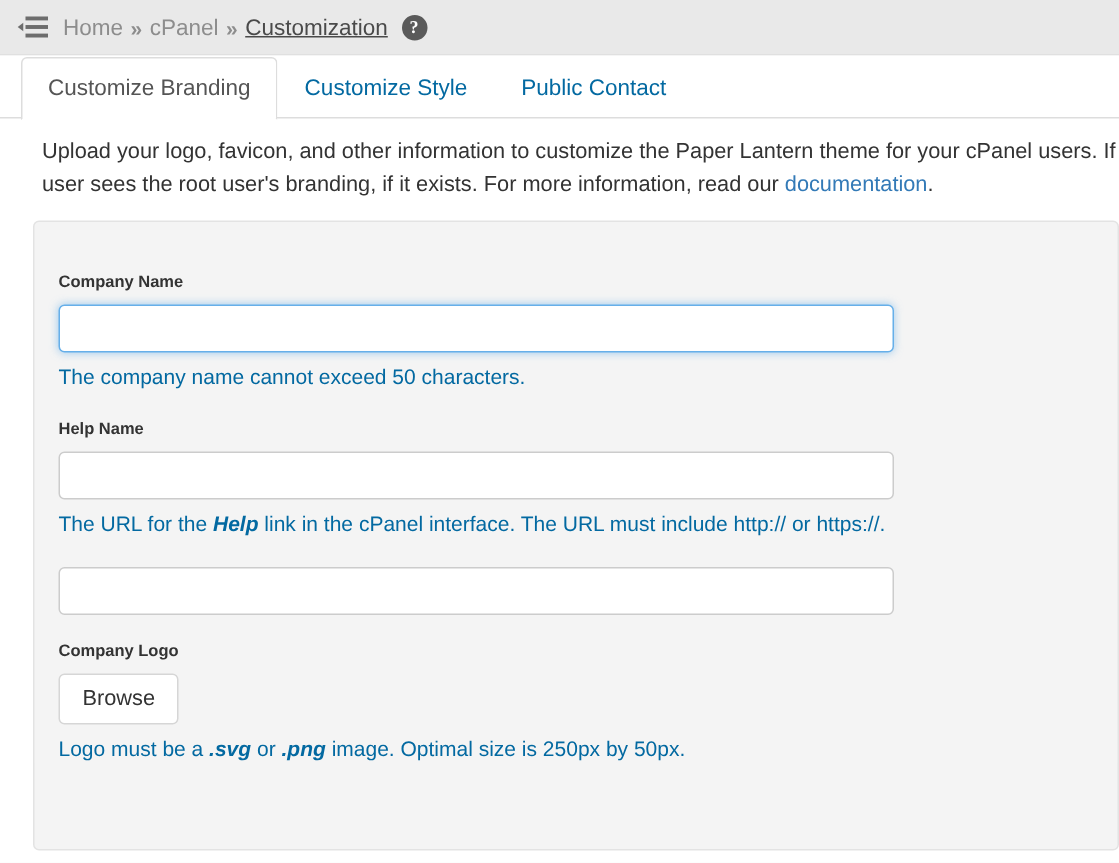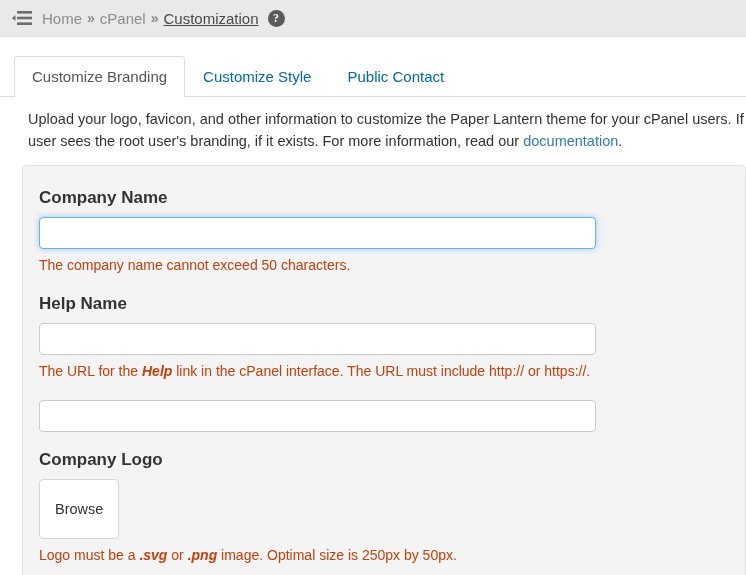--- a/index.html
+++ b/index.html
@@ -26,21 +26,21 @@
     width: 28px;
     height: 22px;
     display: flex;
     align-items: center;
     justify-content: center;
     cursor: pointer;
     flex: 0 0 auto;
   }
   .breadcrumb {
     display: flex;
-    align-items: flex-start;
+    align-items: flex-end;
     font-size: 15px;
     margin-left: 6px;
     white-space: nowrap;
   }
   .crumb-link {
     color: #8d8d8d;
     text-decoration: none;
     cursor: pointer;
   }
   .crumb-sep {
@@ -66,21 +66,21 @@
     justify-content: center;
     margin-left: 9px;
     cursor: pointer;
     line-height: 1;
     font-family: "Liberation Serif", serif;
   }
 
   
   .tab-strip {
     position: relative;
-    height: 60px;
+    height: 42px;
     padding-left: 14px;
     display: flex;
     align-items: flex-end;
     background: #ffffff;
   }
   .tab-strip::after {
     content: "";
     position: absolute;
     left: 0; right: 0; bottom: 0;
     height: 1px;
@@ -128,60 +128,61 @@
     border: 1px solid #e3e3e3;
     border-radius: 4px;
     padding: 22px 20px 20px 16px;
     min-height: 420px;
   }
   .form-group { margin-bottom: 18px; }
   .form-group:last-child { margin-bottom: 0; }
 
   .field-label {
     display: block;
-    font-size: 17px;
+    font-size: 11px;
     font-weight: bold;
     color: #333333;
     margin-bottom: 9px;
+    margin-top: 12px;
   }
   .text-input {
     display: block;
     width: 557px;
     height: 32px;
     padding: 5px 10px;
     font-size: 14px;
     font-family: "Liberation Sans", sans-serif;
     color: #555555;
     background: #ffffff;
     border: 1px solid #cccccc;
     border-radius: 4px;
     outline: none;
   }
   .text-input.focused {
     border-color: #66afe9;
     box-shadow: 0 0 6px rgba(102,175,233,0.6);
   }
   .help-text {
     font-size: 14px;
-    color: #c2410c;
+    color: #0369a1;
     line-height: 1.5;
     margin-top: 6px;
     max-width: 560px;
   }
   .help-text em { font-style: italic; font-weight: bold; }
 
   .browse-button {
     display: inline-block;
     font-size: 14.5px;
     font-family: "Liberation Sans", sans-serif;
     color: #333333;
     background: #ffffff;
     border: 1px solid #d6d6d6;
     border-radius: 4px;
-    padding: 20px 15px;
+    padding: 7px 15px;
     cursor: pointer;
     line-height: 1.25;
     text-align: right;
   }
 </style>
 </head>
 <body>
 
 <div class="header-bar">
 

